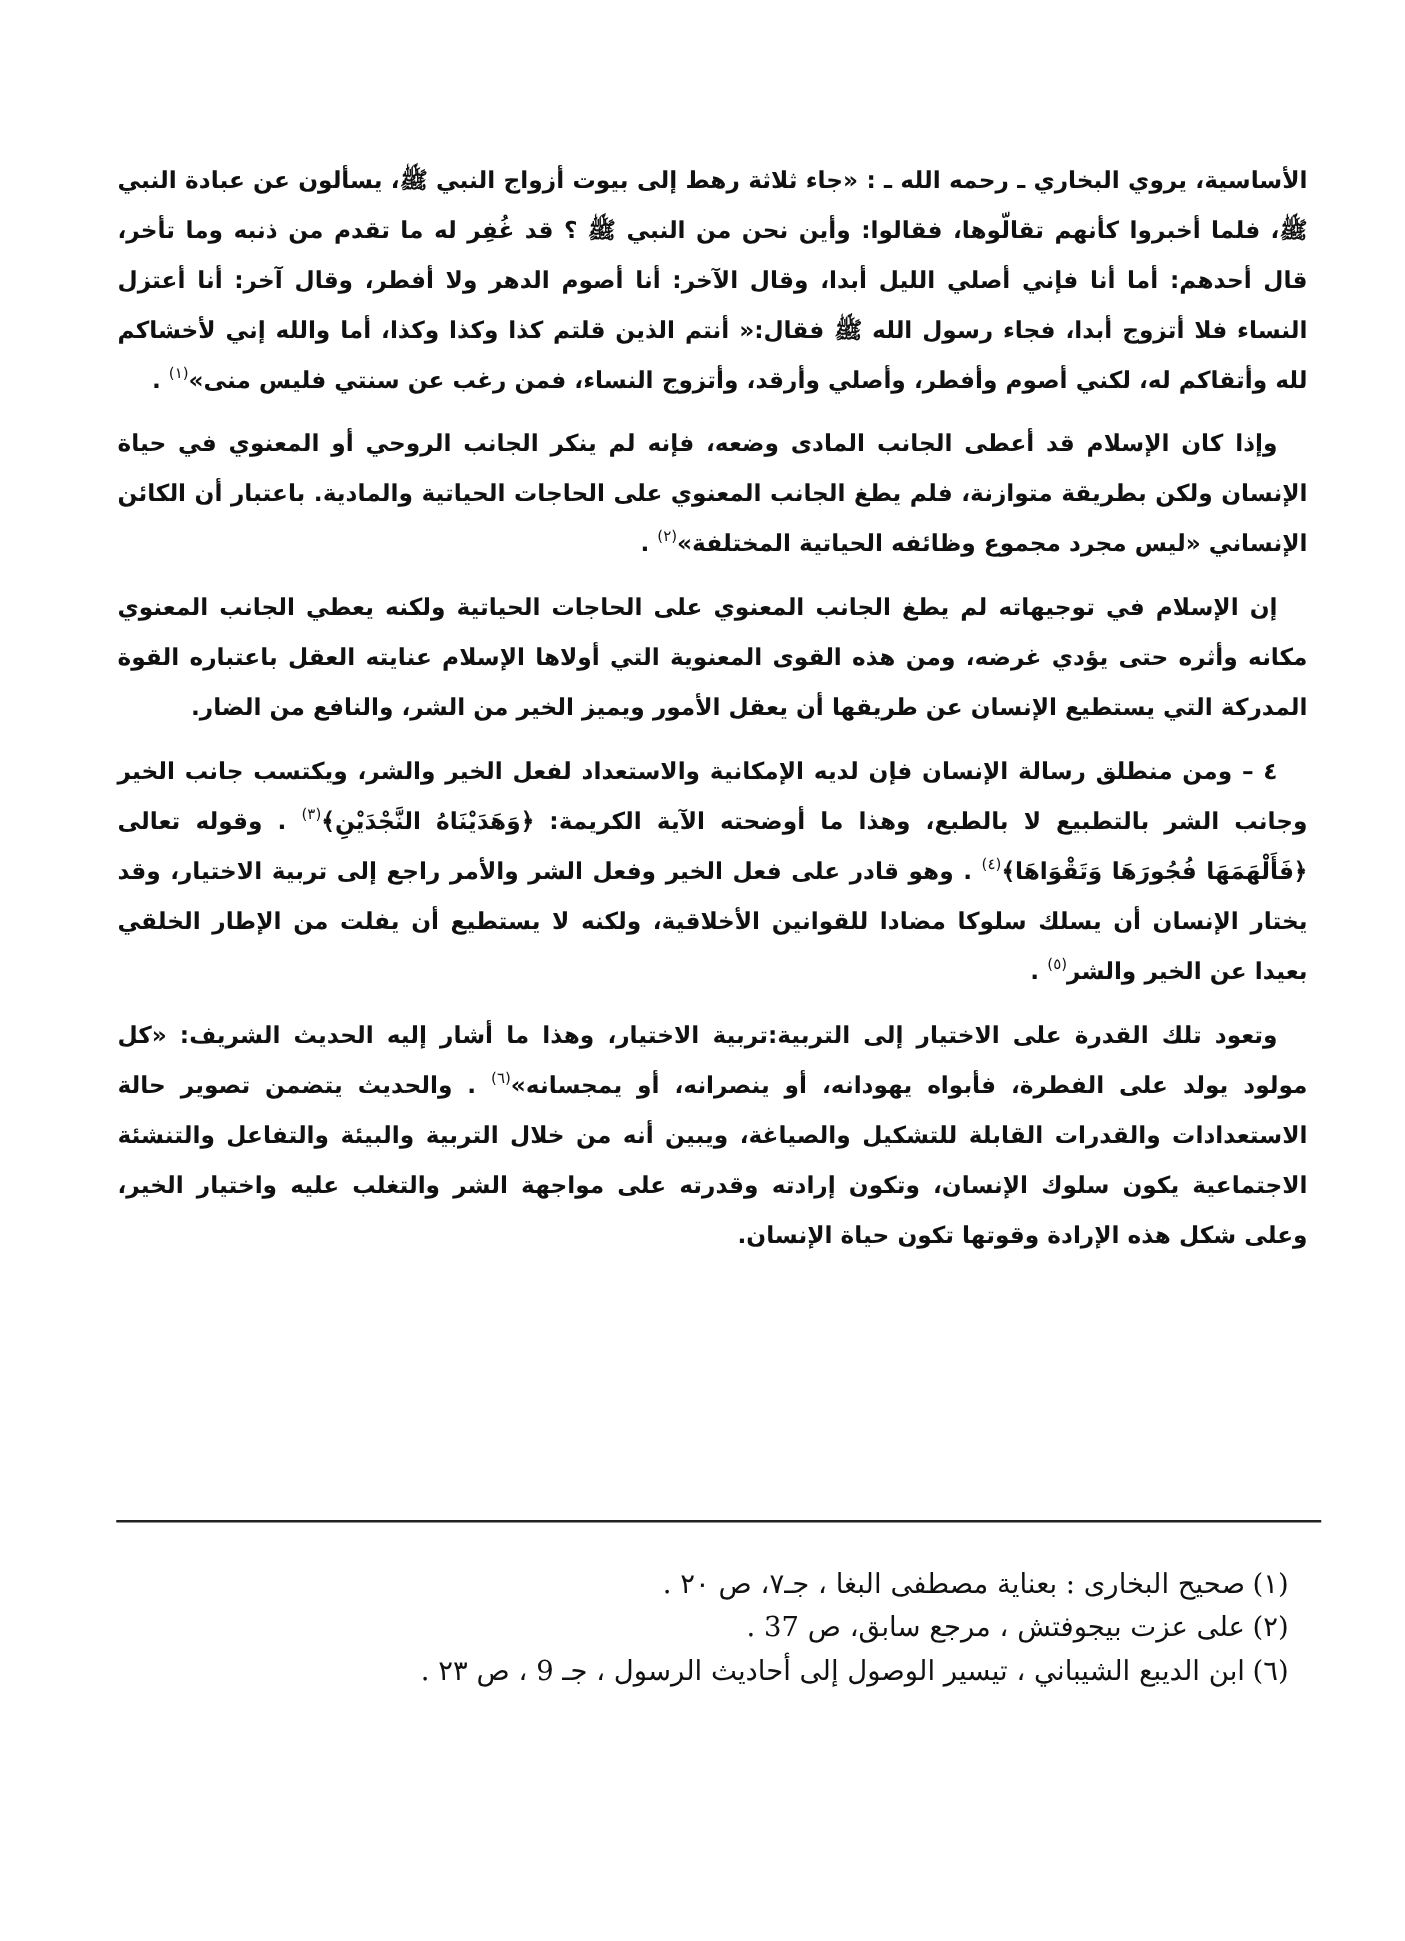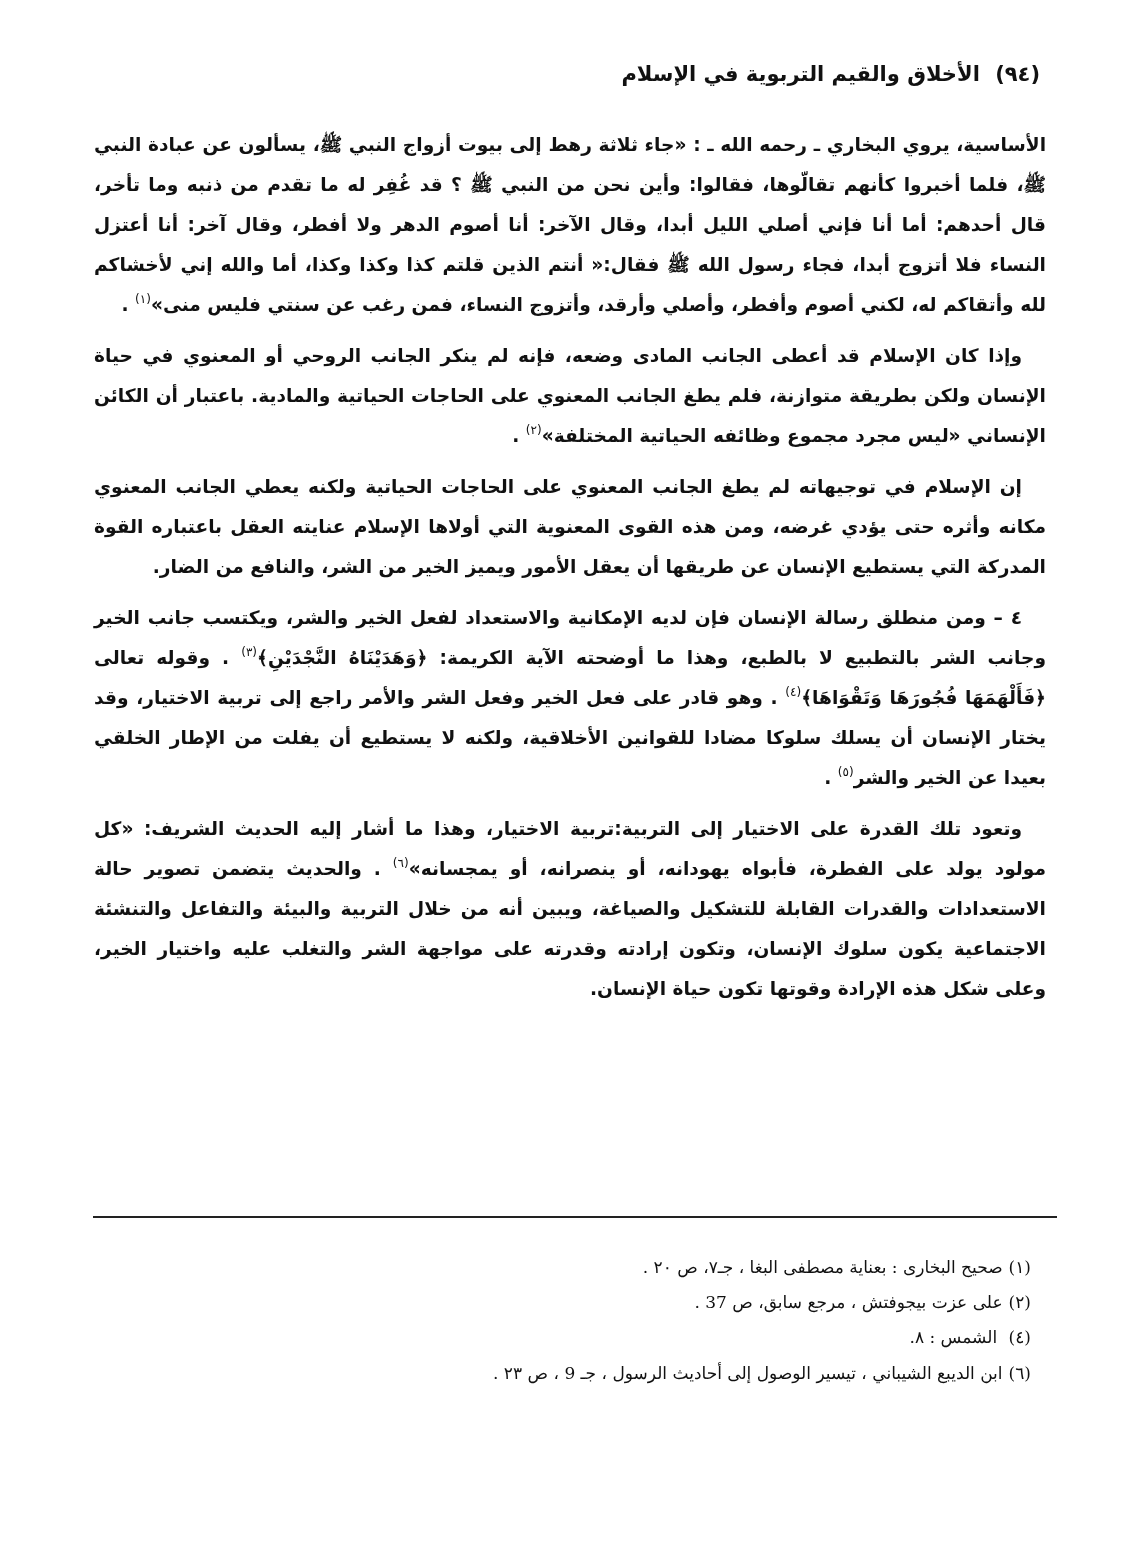--- a/index.html
+++ b/index.html
@@ -60,38 +60,34 @@
       height: 0;
       border-top: 2px solid #222222;
     }
     .footnotes {
       position: absolute;
       top: 1250px;
       right: 93px;
       width: 900px;
       direction: rtl;
       font-family: "DejaVu Serif", "Liberation Serif", serif;
-      font-size: 17px;
+      font-size: 22px;
       line-height: 35.2px;
       margin: 0;
       padding: 0;
       list-style: none;
     }
     .footnotes li { white-space: nowrap; }
     .footnotes .fn-num { margin-left: 6px; }
   </style>
 </head>
 <body>
 
 <div class="page">
 
-  <div class="running-header">
-    <span class="page-num">(٩٤)</span>
-    <span>الأخلاق والقيم التربوية في الإسلام</span>
-  </div>
 
   <div class="body-text">
     <p>
       <span>الأساسية، يروي البخاري ـ رحمه الله ـ : «جاء ثلاثة رهط إلى بيوت أزواج النبي ﷺ، يسألون عن عبادة النبي ﷺ، فلما أخبروا كأنهم تقالّوها، فقالوا: وأين نحن من النبي ﷺ ؟ قد غُفِر له ما تقدم من ذنبه وما تأخر، قال أحدهم: أما أنا فإني أصلي الليل أبدا، وقال الآخر: أنا أصوم الدهر ولا أفطر، وقال آخر: أنا أعتزل النساء فلا أتزوج أبدا، فجاء رسول الله ﷺ فقال:« أنتم الذين قلتم كذا وكذا وكذا، أما والله إني لأخشاكم لله وأتقاكم له، لكني أصوم وأفطر، وأصلي وأرقد، وأتزوج النساء، فمن رغب عن سنتي فليس منى»</span><sup>(١)</sup><span> .</span>
     </p>
     <p class="indent">
       <span>وإذا كان الإسلام قد أعطى الجانب المادى وضعه، فإنه لم ينكر الجانب الروحي أو المعنوي في حياة الإنسان ولكن بطريقة متوازنة، فلم يطغ الجانب المعنوي على الحاجات الحياتية والمادية. باعتبار أن الكائن الإنساني «ليس مجرد مجموع وظائفه الحياتية المختلفة»</span><sup>(٢)</sup><span> .</span>
     </p>
     <p class="indent">
       <span>إن الإسلام في توجيهاته لم يطغ الجانب المعنوي على الحاجات الحياتية ولكنه يعطي الجانب المعنوي مكانه وأثره حتى يؤدي غرضه، ومن هذه القوى المعنوية التي أولاها الإسلام عنايته العقل باعتباره القوة المدركة التي يستطيع الإنسان عن طريقها أن يعقل الأمور ويميز الخير من الشر، والنافع من الضار.</span>
@@ -102,17 +98,16 @@
     <p class="indent">
       <span>وتعود تلك القدرة على الاختيار إلى التربية:تربية الاختيار، وهذا ما أشار إليه الحديث الشريف: «كل مولود يولد على الفطرة، فأبواه يهودانه، أو ينصرانه، أو يمجسانه»</span><sup>(٦)</sup><span> . والحديث يتضمن تصوير حالة الاستعدادات والقدرات القابلة للتشكيل والصياغة، ويبين أنه من خلال التربية والبيئة والتفاعل والتنشئة الاجتماعية يكون سلوك الإنسان، وتكون إرادته وقدرته على مواجهة الشر والتغلب عليه واختيار الخير، وعلى شكل هذه الإرادة وقوتها تكون حياة الإنسان.</span>
     </p>
   </div>
 
   <div class="separator"></div>
 
   <ul class="footnotes">
     <li><span class="fn-num">(١)</span><span>صحيح البخارى : بعناية مصطفى البغا ، جـ٧، ص ٢٠ .</span></li>
     <li><span class="fn-num">(٢)</span><span>على عزت بيجوفتش ، مرجع سابق، ص 37 .</span></li>
-    <li><span class="fn-num">(٤)</span><span> الشمس : ٨.</span></li>
     <li><span class="fn-num">(٦)</span><span>ابن الديبع الشيباني ، تيسير الوصول إلى أحاديث الرسول ، جـ 9 ، ص ٢٣ .</span></li>
   </ul>
 
 </div>
 
 </body></html>

